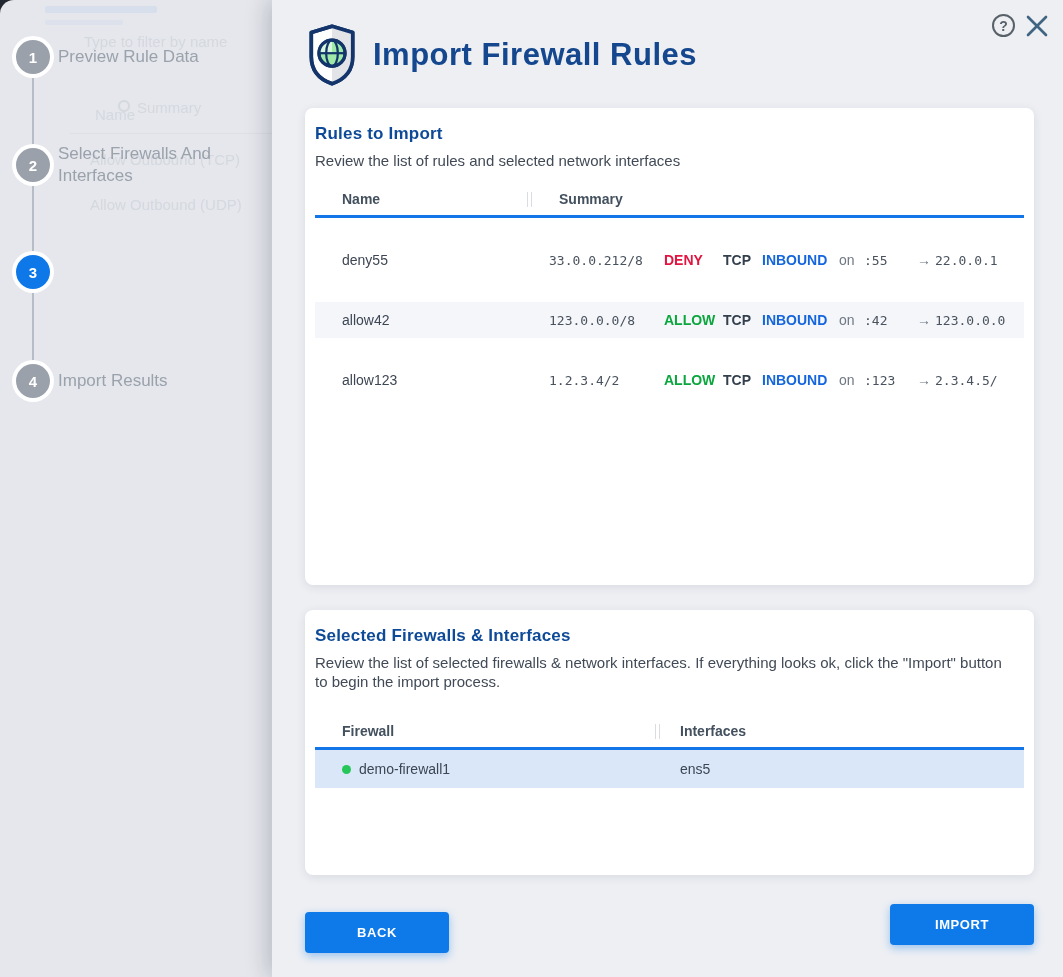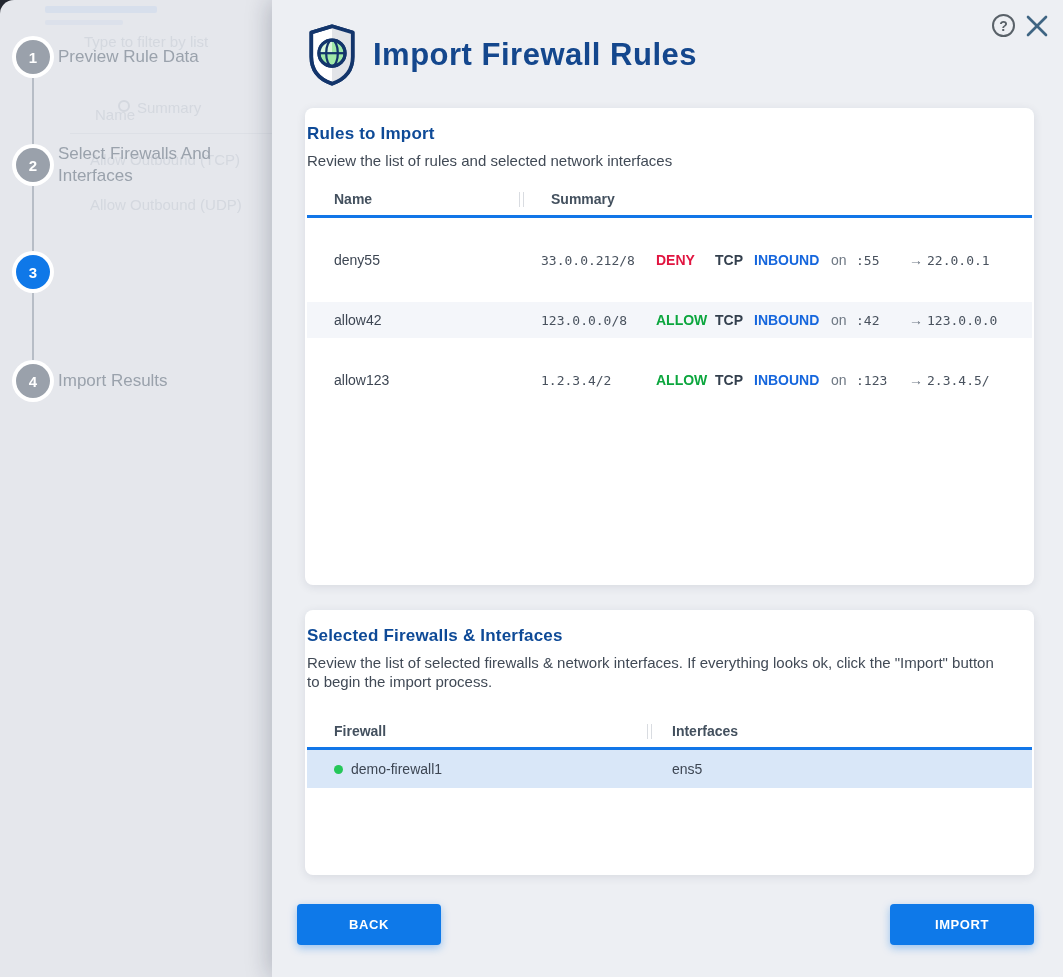--- a/index.html
+++ b/index.html
@@ -29,21 +29,21 @@
   .modal-header { position:absolute; left:33px; top:22px; display:flex; align-items:center; }
   .shield { width:54px; height:66px; margin-right:14px; }
   .modal-title { font-size:31px; font-weight:800; color:#14478d; letter-spacing:.5px; }
 
   .help-btn { position:absolute; left:720px; top:14px; width:23px; height:23px; border-radius:50%;
     border:2px solid #596168; color:#596168; font-size:14px; font-weight:bold;
     display:flex; align-items:center; justify-content:center; cursor:pointer; background:transparent; }
   .close-btn { position:absolute; left:753px; top:14px; width:24px; height:24px; cursor:pointer; }
 
   .card { position:absolute; left:33px; width:729px; background:#ffffff; border-radius:8px;
-    box-shadow:0 2px 10px rgba(25,40,70,.10); padding:16px 2px; }
+    box-shadow:0 2px 10px rgba(25,40,70,.10); padding:16px 10px; }
   .card1 { top:108px; height:477px; }
   .card2 { top:610px; height:265px; }
   .card-title { font-size:17px; font-weight:800; color:#0e4a97; letter-spacing:.2px; }
   .card-sub { font-size:15px; color:#414a56; margin-top:7px; max-width:690px; line-height:19px; }
 
   .tbl { margin-top:20px; }
   .tbl-head { display:flex; align-items:flex-end; height:28px; border-bottom:3px solid #1276e8; position:relative; }
   .th { font-size:14px; font-weight:bold; color:#43505e; padding:0 0 8px 27px; }
   .th1a { width:217px; } .th2a { width:345px; }
   .resize { position:absolute; top:2px; width:5px; height:15px; cursor:col-resize;
@@ -74,21 +74,21 @@
     border:none; border-radius:4px; font-family:"Liberation Sans",sans-serif; font-size:13px; font-weight:bold;
     letter-spacing:.6px; cursor:pointer; box-shadow:0 3px 9px rgba(14,120,233,.38); }
   .btn-back { left:305px; } .btn-import { left:890px; }
 </style>
 </head>
 <body>
 
 <div class="backdrop">
   <div class="ghost-bar" style="left:45px; top:6px; width:112px; height:7px;"></div>
   <div class="ghost-bar" style="left:45px; top:20px; width:78px; height:5px; opacity:.35;"></div>
-  <div class="ghost" style="left:84px; top:33px;">Type to filter by list</div>
+  <div class="ghost" style="left:84px; top:33px;">Type to filter by name</div>
   <div class="ghost-ico" style="left:118px; top:100px;"></div>
   <div class="ghost" style="left:137px; top:99px;">Summary</div>
   <div class="ghost" style="left:95px; top:105px; opacity:.0;"></div>
   <div class="ghost" style="left:95px; top:106px;">Name</div>
   <div class="ghost-line" style="left:70px; top:133px; width:202px;"></div>
   <div class="ghost" style="left:90px; top:151px;">Allow Outbound (TCP)</div>
   <div class="ghost" style="left:90px; top:196px;">Allow Outbound (UDP)</div>
 
   <div class="step-line"></div>
 
@@ -195,15 +195,15 @@
       <div class="fw-row">
         <div class="fw-cell1">
           <span class="fw-dot"></span>
           <span>demo-firewall1</span>
         </div>
         <div class="fw-cell2">ens5</div>
       </div>
     </div>
   </div>
 
-  <button class="btn btn-back" style="left:25px;">BACK</button>
+  <button class="btn btn-back" style="left:33px;margin-top:8px;">BACK</button>
   <button class="btn btn-import" style="left:618px;">IMPORT</button>
 </div>
 
 </body></html>

